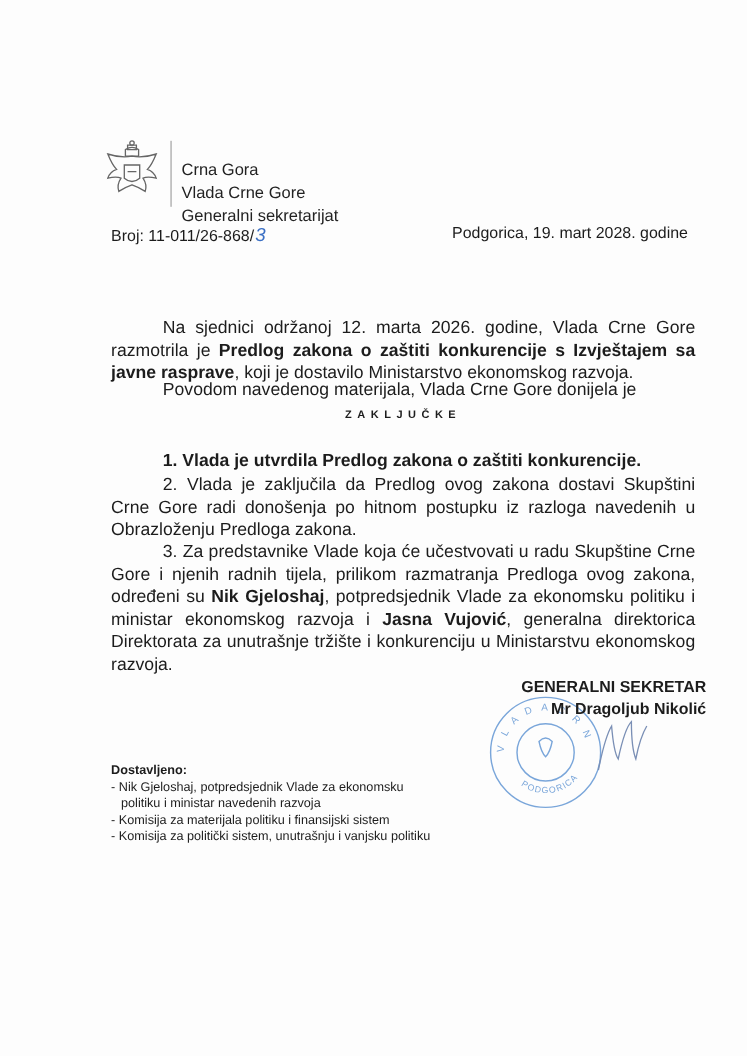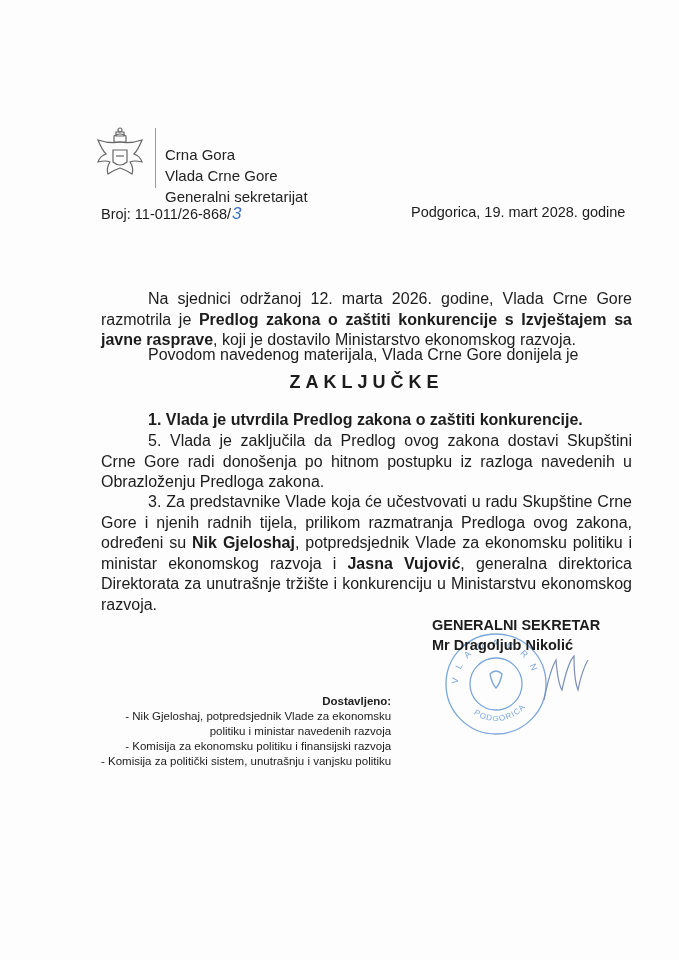--- a/index.html
+++ b/index.html
@@ -7,26 +7,26 @@
          font-family:"Liberation Sans", sans-serif; color:#1c1c1c; }
   .abs { position:absolute; }
   .crest { left:94px; top:126px; width:52px; height:58px; }
   .header-rule { left:155px; top:128px; width:1px; height:60px; background:#9a9a9a; }
   .header-text { left:165px; top:144px; font-size:15px; line-height:21px; color:#222; }
   .ref { left:101px; top:204px; font-size:14.5px; }
   .ref .hand { color:#3a6fc4; font-style:italic; font-size:17px; margin-left:1px; }
   .date { left:411px; top:204px; font-size:14.5px; }
   .body { left:101px; width:531px; font-size:16px; line-height:20.5px; text-align:justify; }
   .indent { text-indent:47px; }
-  .title { left:101px; width:531px; top:372px; text-align:center; font-weight:bold; font-size:18px; letter-spacing:5px; }
+  .title { left:101px; width:531px; top:372px; text-align:center; font-weight:bold; font-size:10px; letter-spacing:5px; }
   b { font-weight:bold; }
-  .sig { left:432px; top:615px; width:210px; text-align:left; font-weight:bold; font-size:14.5px; line-height:20px; }
+  .sig { left:432px; top:615px; width:210px; text-align:right; font-weight:bold; font-size:14.5px; line-height:20px; }
   .stamp { left:440px; top:628px; width:112px; height:112px; }
   .signature { left:540px; top:650px; width:60px; height:60px; }
-  .dost { left:101px; top:694px; font-size:11.5px; line-height:15px;text-align:right; }
+  .dost { left:101px; top:694px; font-size:11.5px; line-height:15px; }
   .dost .h { font-weight:bold; }
   .dost .sub { padding-left:9px; }
 </style>
 </head>
 <body>
 
 <svg class="abs crest" viewBox="0 0 52 58">
   <g fill="none" stroke="#666" stroke-width="1.2">
     <path d="M22 6 h8 v4 h-8z"></path>
       <circle cx="26" cy="4" r="2"></circle>
@@ -49,21 +49,21 @@
 <div class="abs date">Podgorica, 19. mart 2028. godine</div>
 
 <div class="abs body indent" style="top:289px;">
   <span>Na sjednici održanoj 12. marta 2026. godine, Vlada Crne Gore razmotrila je </span><b>Predlog zakona o zaštiti konkurencije s Izvještajem sa javne rasprave</b><span>, koji je dostavilo Ministarstvo ekonomskog razvoja.</span>
 </div>
 <div class="abs body indent" style="top:345px;">Povodom navedenog materijala, Vlada Crne Gore donijela je</div>
 
 <div class="abs title">ZAKLJUČKE</div>
 
 <div class="abs body indent" style="top:410px;font-weight:bold;">1. Vlada je utvrdila Predlog zakona o zaštiti konkurencije.</div>
-<div class="abs body indent" style="top:431px;">5. Vlada je zaključila da Predlog ovog zakona dostavi Skupštini Crne Gore radi donošenja po hitnom postupku iz razloga navedenih u Obrazloženju Predloga zakona.</div>
+<div class="abs body indent" style="top:431px;">2. Vlada je zaključila da Predlog ovog zakona dostavi Skupštini Crne Gore radi donošenja po hitnom postupku iz razloga navedenih u Obrazloženju Predloga zakona.</div>
 <div class="abs body indent" style="top:492px;">
   <span>3. Za predstavnike Vlade koja će učestvovati u radu Skupštine Crne Gore i njenih radnih tijela, prilikom razmatranja Predloga ovog zakona, određeni su </span><b>Nik Gjeloshaj</b><span>, potpredsjednik Vlade za ekonomsku politiku i ministar ekonomskog razvoja i </span><b>Jasna Vujović</b><span>, generalna direktorica Direktorata za unutrašnje tržište i konkurenciju u Ministarstvu ekonomskog razvoja.</span>
 </div>
 
 <svg class="abs stamp" viewBox="0 0 112 112">
   <defs>
     <path id="arcTop" d="M18 56 a38 38 0 0 1 76 0"></path>
     <path id="arcBot" d="M22 72 a38 38 0 0 0 68 0"></path>
   </defs>
   <g fill="none" stroke="#7aa6da" stroke-width="1.3">
@@ -80,15 +80,15 @@
 
 <div class="abs sig">
   <div>GENERALNI SEKRETAR</div>
   <div>Mr Dragoljub Nikolić</div>
 </div>
 
 <div class="abs dost">
   <div class="h">Dostavljeno:</div>
   <div>- Nik Gjeloshaj, potpredsjednik Vlade za ekonomsku</div>
   <div class="sub">politiku i ministar navedenih razvoja</div>
-  <div>- Komisija za ekonomsku politiku i finansijski razvoja</div>
+  <div>- Komisija za materijala politiku i finansijski sistem</div>
   <div>- Komisija za politički sistem, unutrašnju i vanjsku politiku</div>
 </div>
 
 </body></html>

